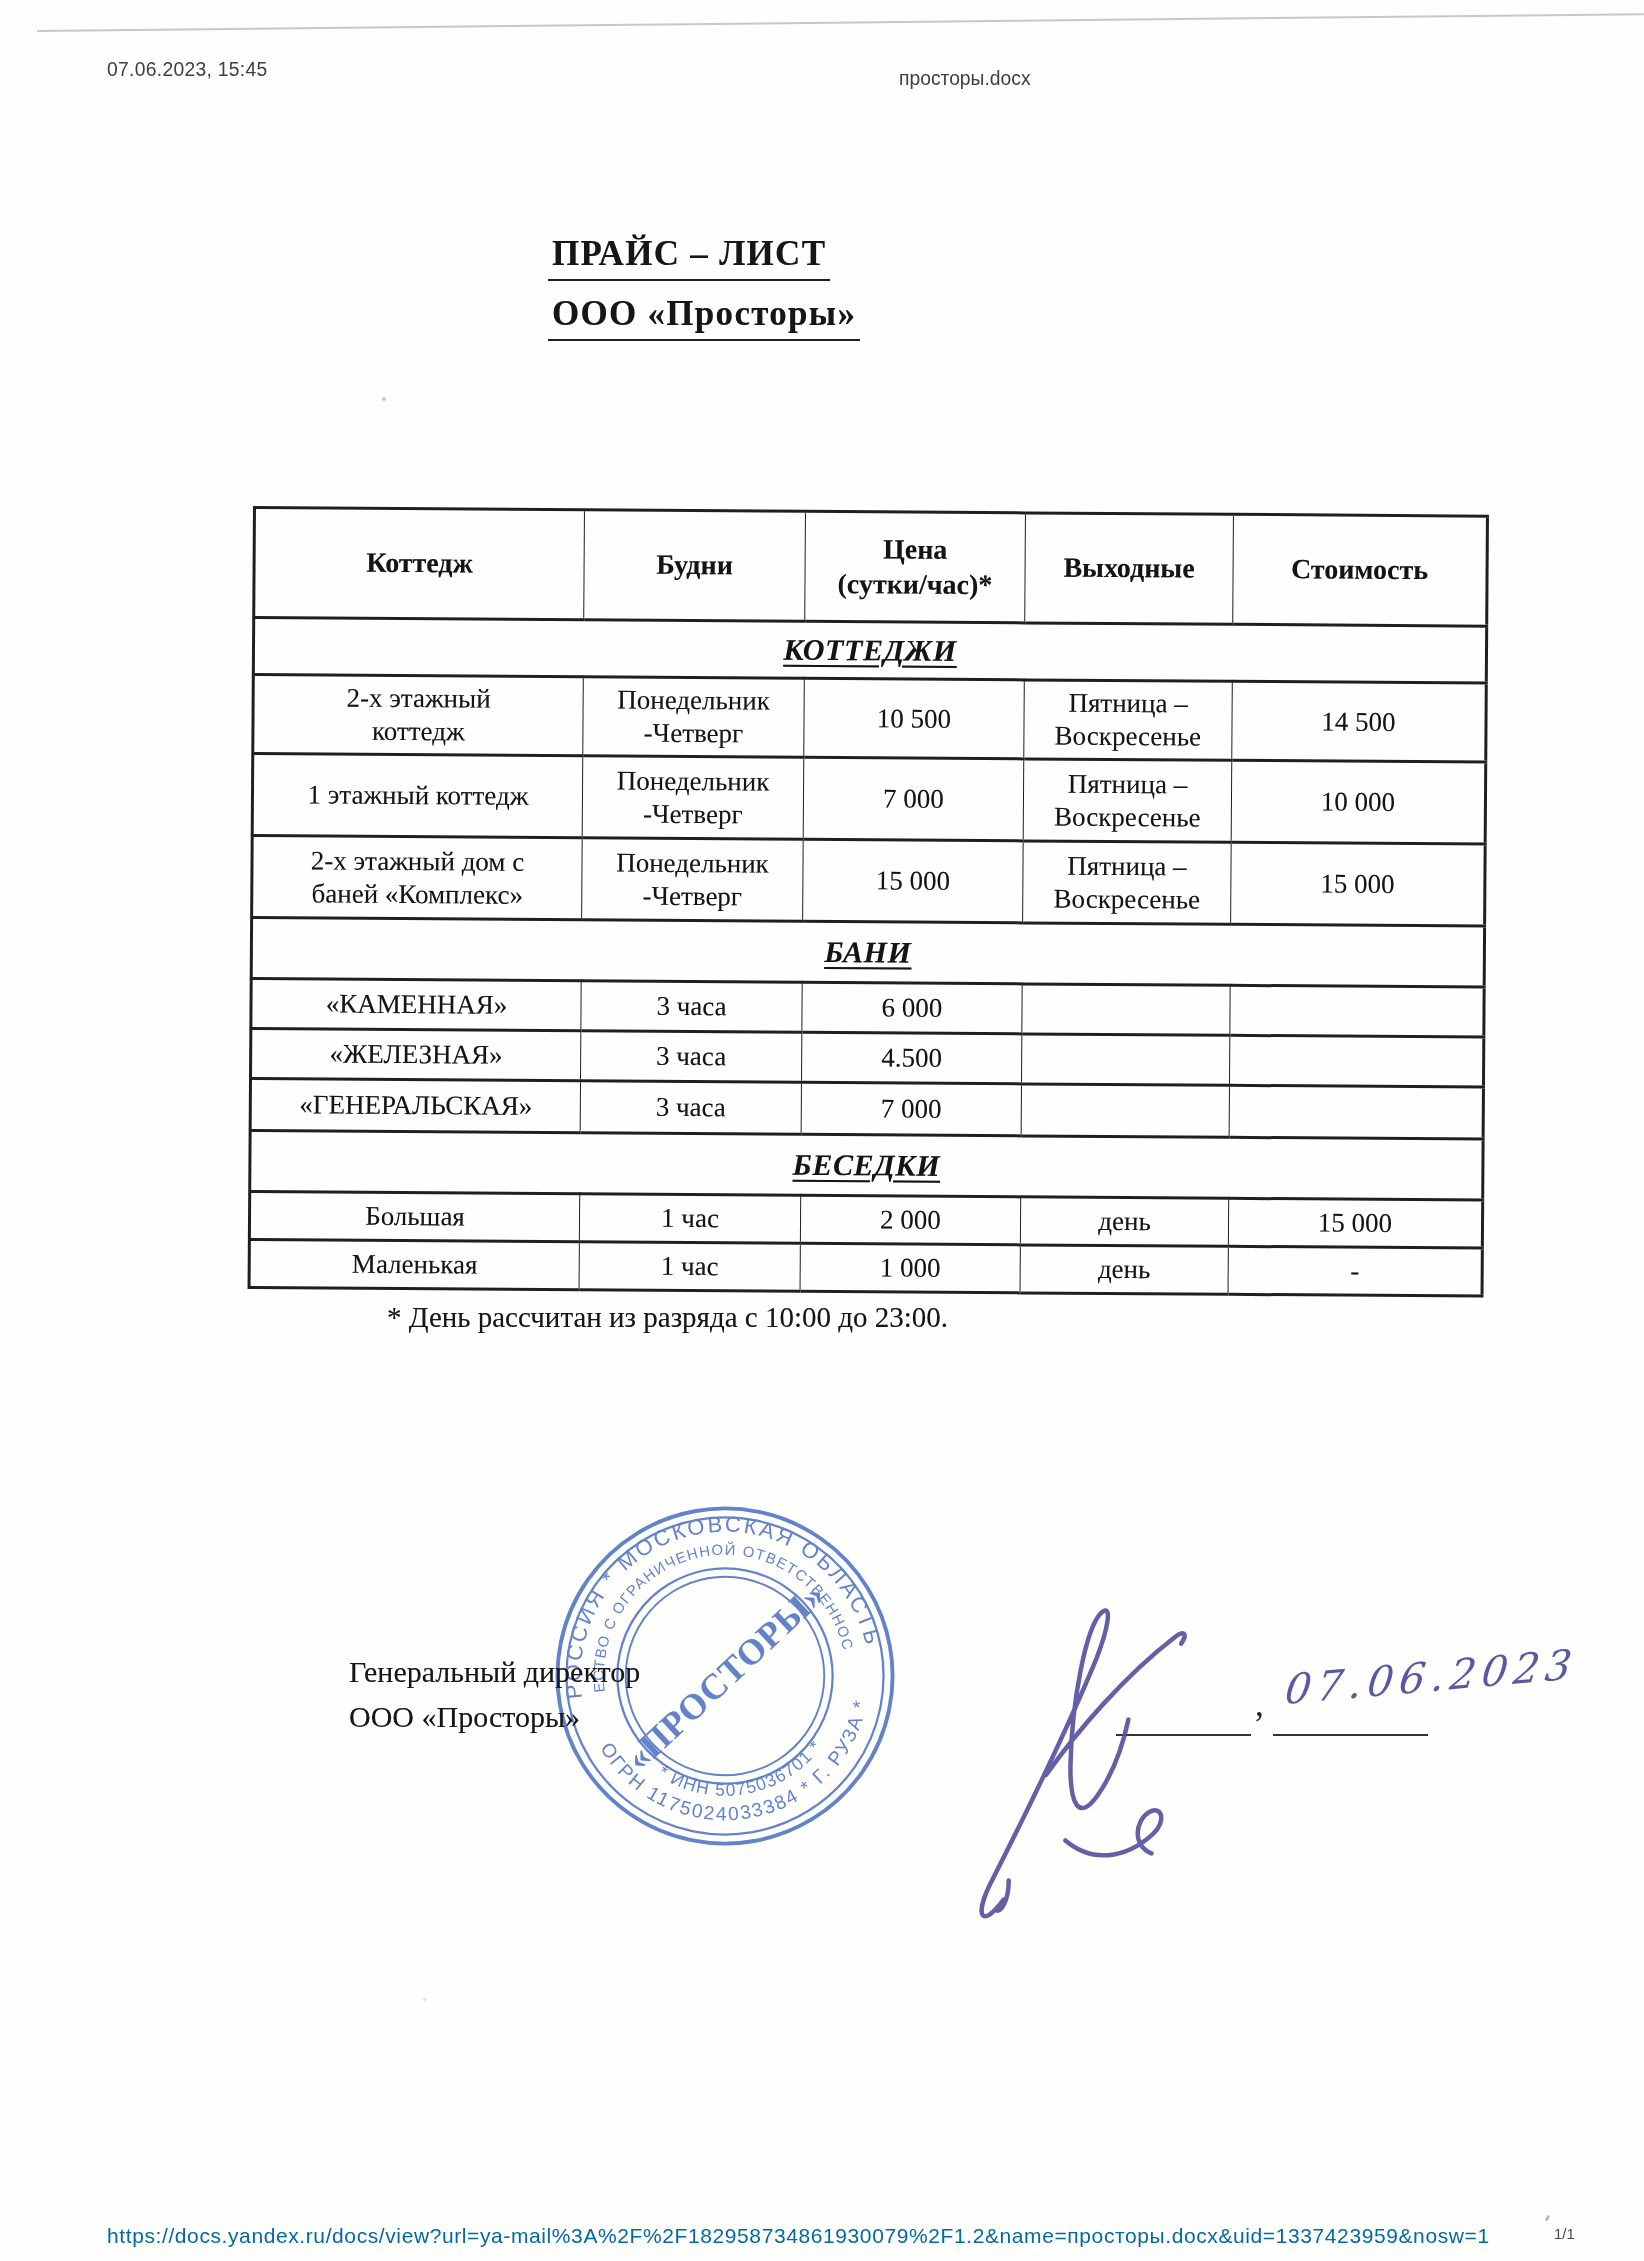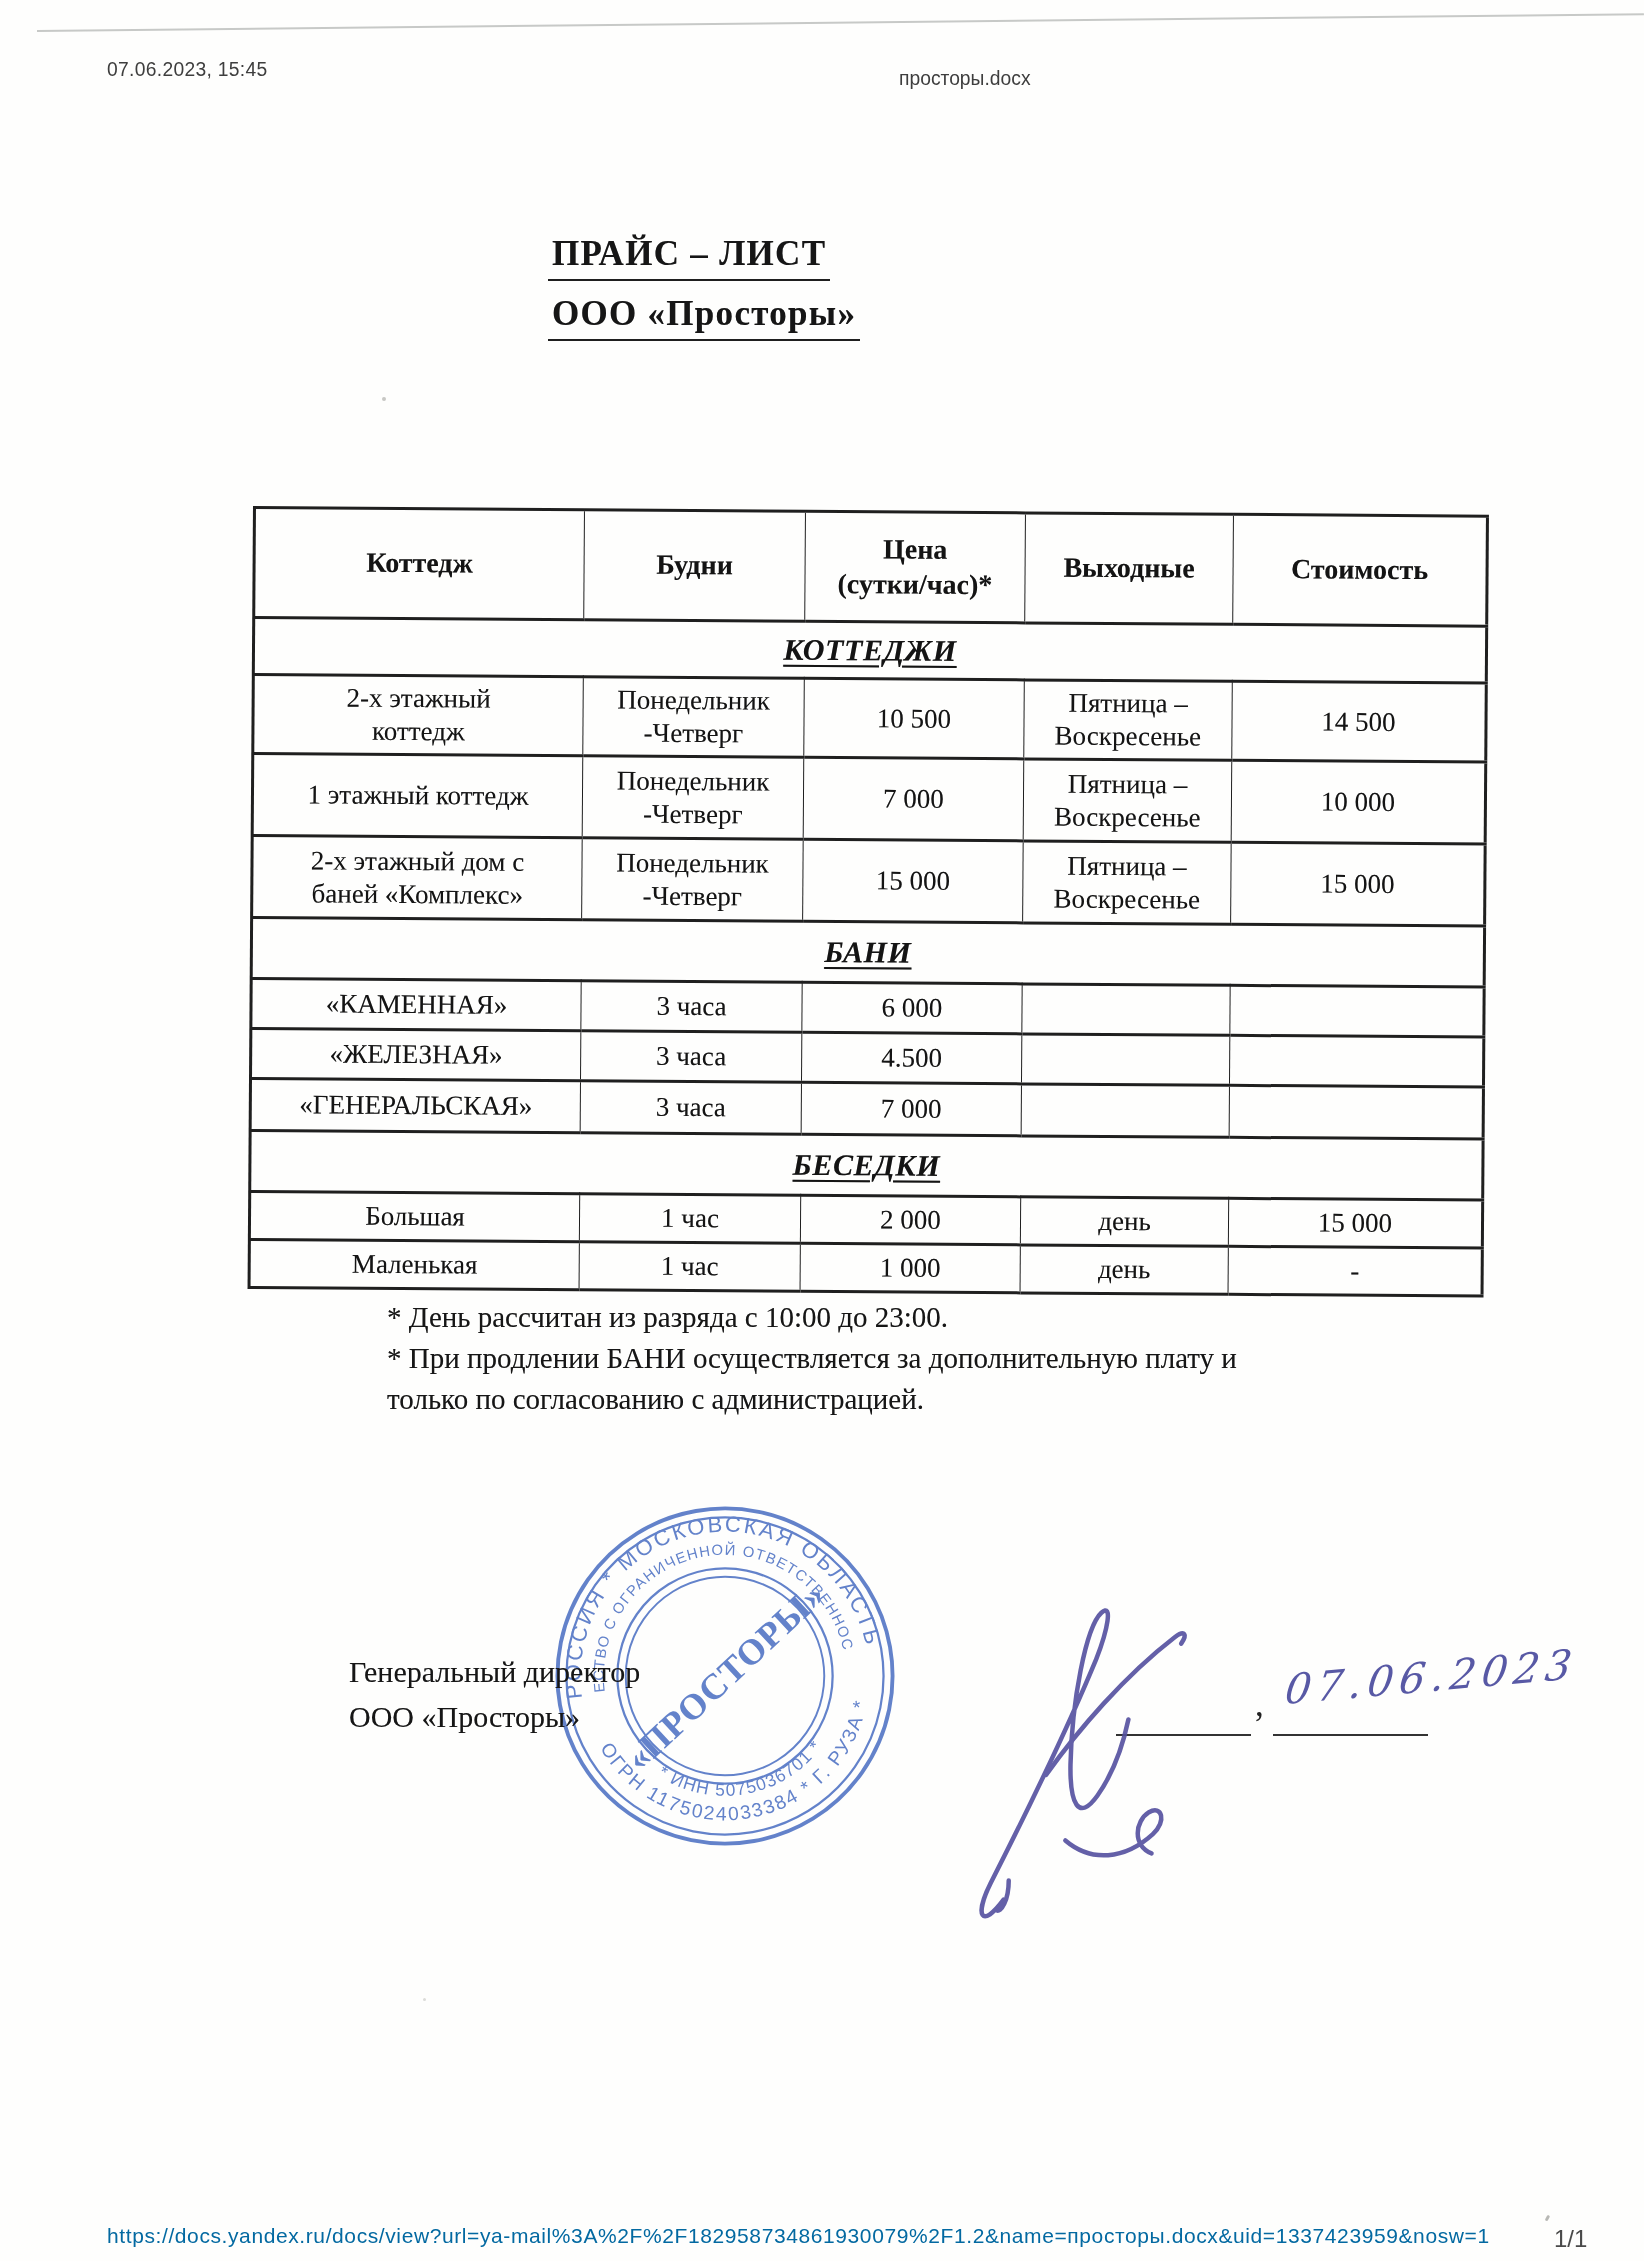--- a/index.html
+++ b/index.html
@@ -17,21 +17,21 @@
     transform:rotate(-0.6deg);transform-origin:left center;}
   .speck{background:#9a9a96;border-radius:50%;opacity:.55;}
   #speck-1{left:382px;top:397px;width:3.9px;height:3.9px;}
   #speck-2{left:423px;top:1998px;width:3.2px;height:3.2px;opacity:.35;}
   #speck-3{left:1546px;top:2215px;width:2.6px;height:5.8px;transform:rotate(28deg);opacity:.7;border-radius:1.3px;}
 
   
   #print-date{left:107px;top:59px;font-size:19.3px;letter-spacing:0.3px;}
   #print-filename{left:899px;top:68px;font-size:19.3px;}
   #footer-url{left:107px;top:2224px;font-size:21px;letter-spacing:0.6px;color:#0369a1;white-space:nowrap;}
-  #footer-page{left:1554px;top:2225px;font-size:24px;color:#4a4a4a;}
+  #footer-page{left:1554px;top:2225px;font-size:15px;color:#4a4a4a;}
 
   
   #title-block{left:548px;top:236px;width:760px;text-align:left;}
   #title-block .tline{display:block;}
   #title-block .tline span{
     display:inline-block;font-weight:700;font-size:35px;letter-spacing:1.3px;
     border-bottom:2.6px solid #1f1f1f;padding:0 3.9px 5.8px 3.9px;line-height:1.05;
   }
   #title-line2-wrap{margin-top:15.5px;}
 
@@ -171,22 +171,20 @@
           <td>1 000</td>
           <td>день</td>
           <td>-</td>
         </tr>
       </tbody>
   </table>
 </div>
 
 <div class="abs ink" id="notes">
     <p class="ink">* День рассчитан из разряда с 10:00 до 23:00.</p>
-    <p class="ink">*  При продлении БАНИ осуществляется за дополнительную плату и
-только по согласованию с администрацией.</p>
   </div>
 
 <div class="abs ink" id="sig-role">
   <div>Генеральный директор</div>
   <div>ООО «Просторы»</div>
 </div>
 
 <div class="abs" id="sig-line-1"></div>
 <div class="abs" id="sig-comma">,</div>
 <div class="abs" id="sig-line-2"></div>

